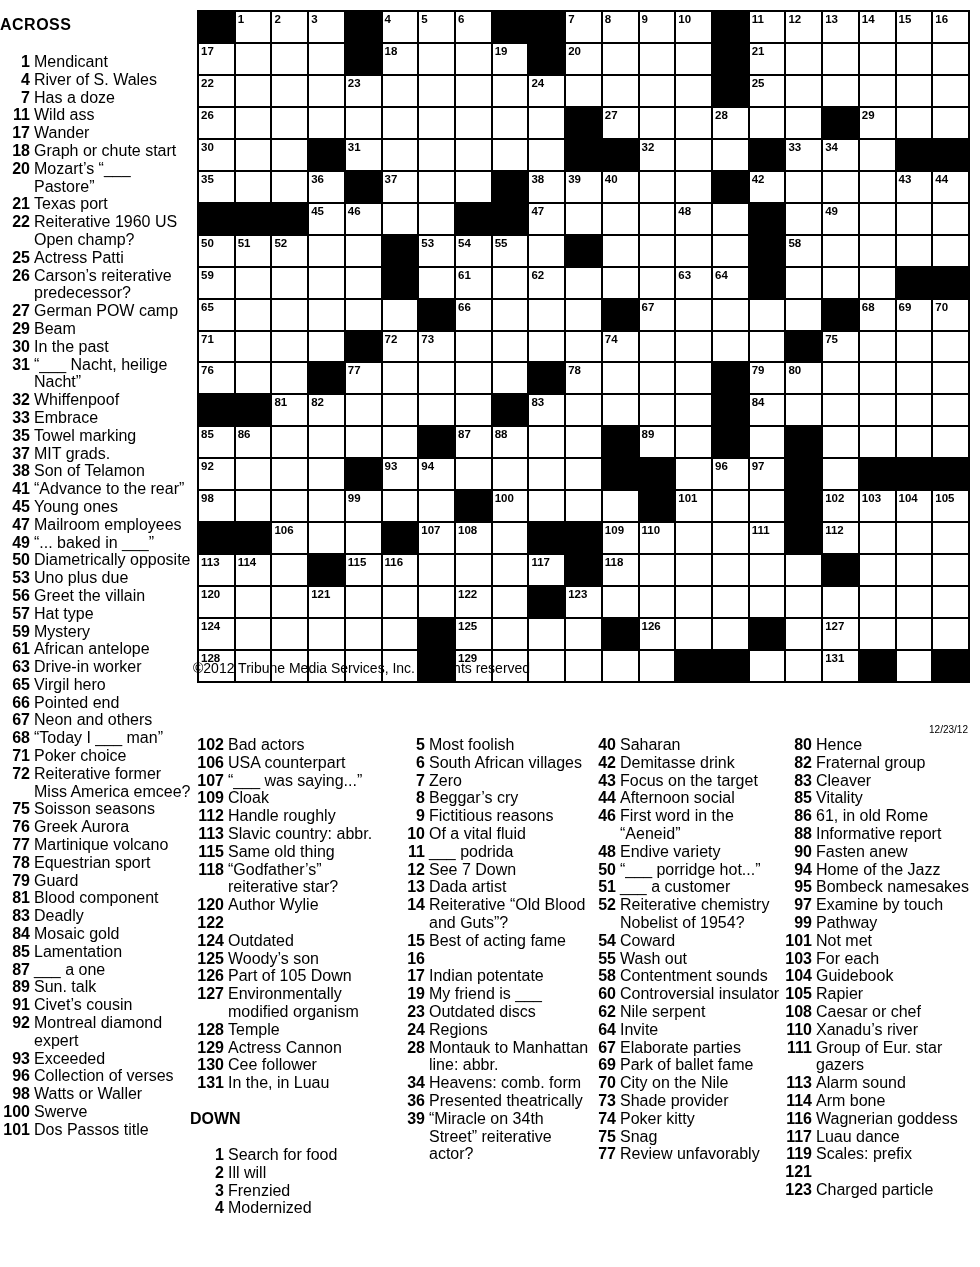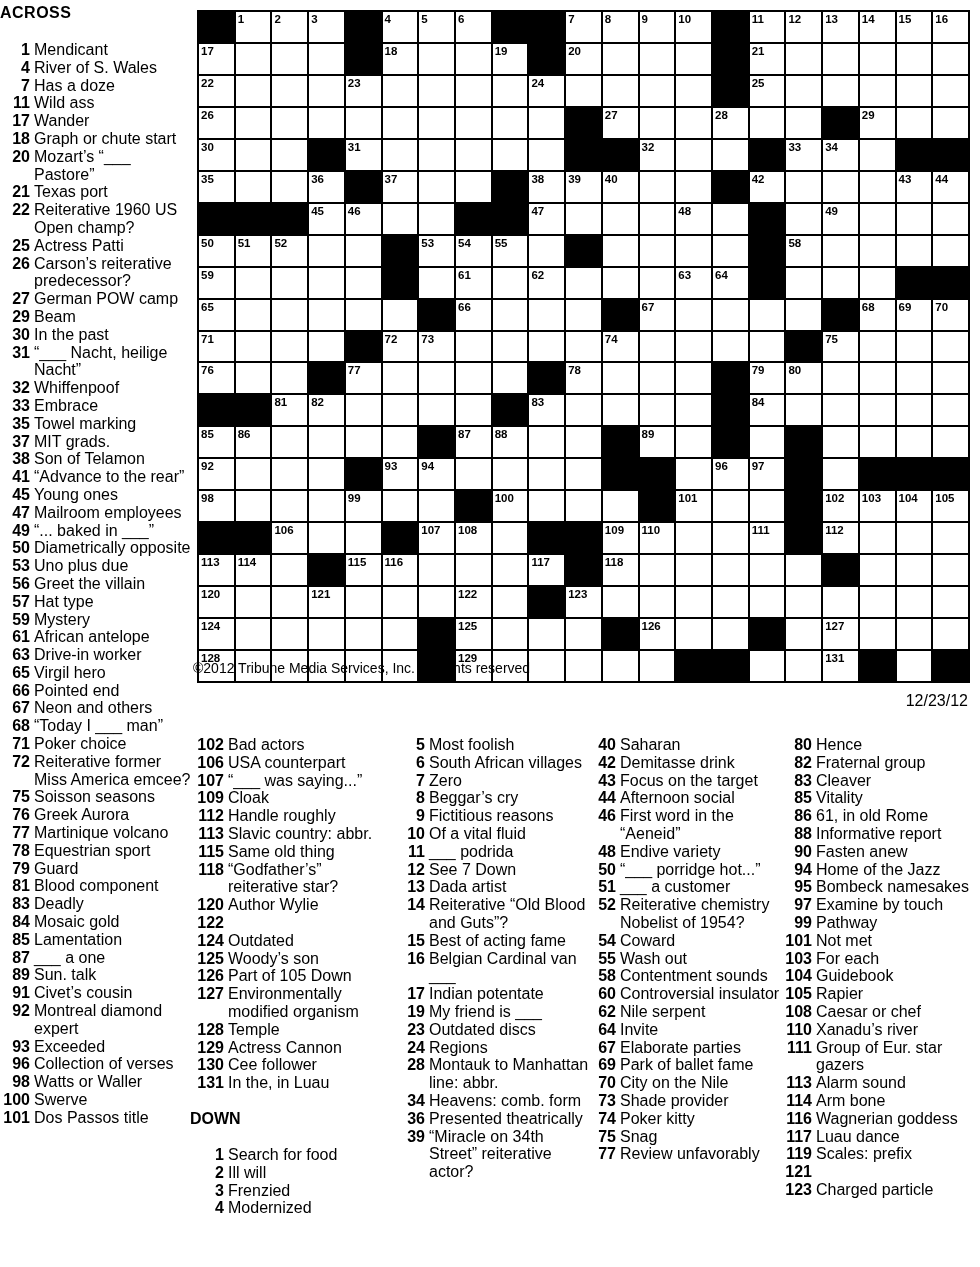--- a/index.html
+++ b/index.html
@@ -1,32 +1,32 @@
 <!DOCTYPE html>
 <html><head>
 <meta charset="utf-8">
 <style>
   html, body { margin:0; padding:0; background:#ffffff; }
   body { width:980px; height:1267px; position:relative; overflow:hidden;
          font-family:"Liberation Sans", sans-serif; color:#000; }
   .across-col { position:absolute; left:0; top:4px; width:192px; }
-  .section-head { font-weight:bold; font-size:16px; letter-spacing:0.5px; margin:0 0 19px 0; }
+  .section-head { font-weight:bold; font-size:16px; letter-spacing:0.5px; margin:12px 0 19px 0; }
   .down-head { font-weight:bold; font-size:16px; margin:18px 0 18px 0; }
   .clue { display:flex; font-size:16px; line-height:17.8px; }
   .clue .num { font-weight:bold; width:30px; text-align:right; padding-right:4px; flex:none; }
   .clue .txt { flex:1; }
   .col2 .clue .num { width:34px; }
   #grid { position:absolute; left:197px; top:10px; width:773px; height:673px;
           display:grid; grid-template-columns:repeat(21, 1fr); grid-template-rows:repeat(21, 1fr);
           border:2px solid #000; box-sizing:border-box; background:#000; gap:2px; }
   .cell { background:#fff; position:relative; cursor:text; }
   .cell.black { background:#000; cursor:default; }
   .cell .n { position:absolute; left:2px; top:1px; font-size:11.5px; font-weight:bold; line-height:12px; }
   .footer-left { position:absolute; left:193px; top:660px; font-size:14px; }
-  .footer-right { position:absolute; right:12px; top:692px; font-size:16px; }
+  .footer-right { position:absolute; right:12px; top:724px; font-size:10px; }
   .col { position:absolute; top:736px; }
   .col2 { left:190px; width:205px; }
   .col3 { left:395px; width:195px; }
   .col4 { left:586px; width:195px; }
   .col5 { left:776px; width:204px; }
   .col3 .clue .num, .col4 .clue .num { width:30px; }
   .col5 .clue .num { width:36px; }
 </style>
 </head>
 <body>
@@ -1083,21 +1083,20 @@
       <div class="clue">
         <span class="num">14</span>
         <span class="txt">Reiterative “Old Blood and Guts”?</span>
       </div>
       <div class="clue">
         <span class="num">15</span>
         <span class="txt">Best of acting fame</span>
       </div>
       <div class="clue">
         <span class="num">16</span>
-        <span class="txt">Belgian Cardinal van ___</span>
       </div>
       <div class="clue">
         <span class="num">17</span>
         <span class="txt">Indian potentate</span>
       </div>
       <div class="clue">
         <span class="num">19</span>
         <span class="txt">My friend is ___</span>
       </div>
       <div class="clue">

